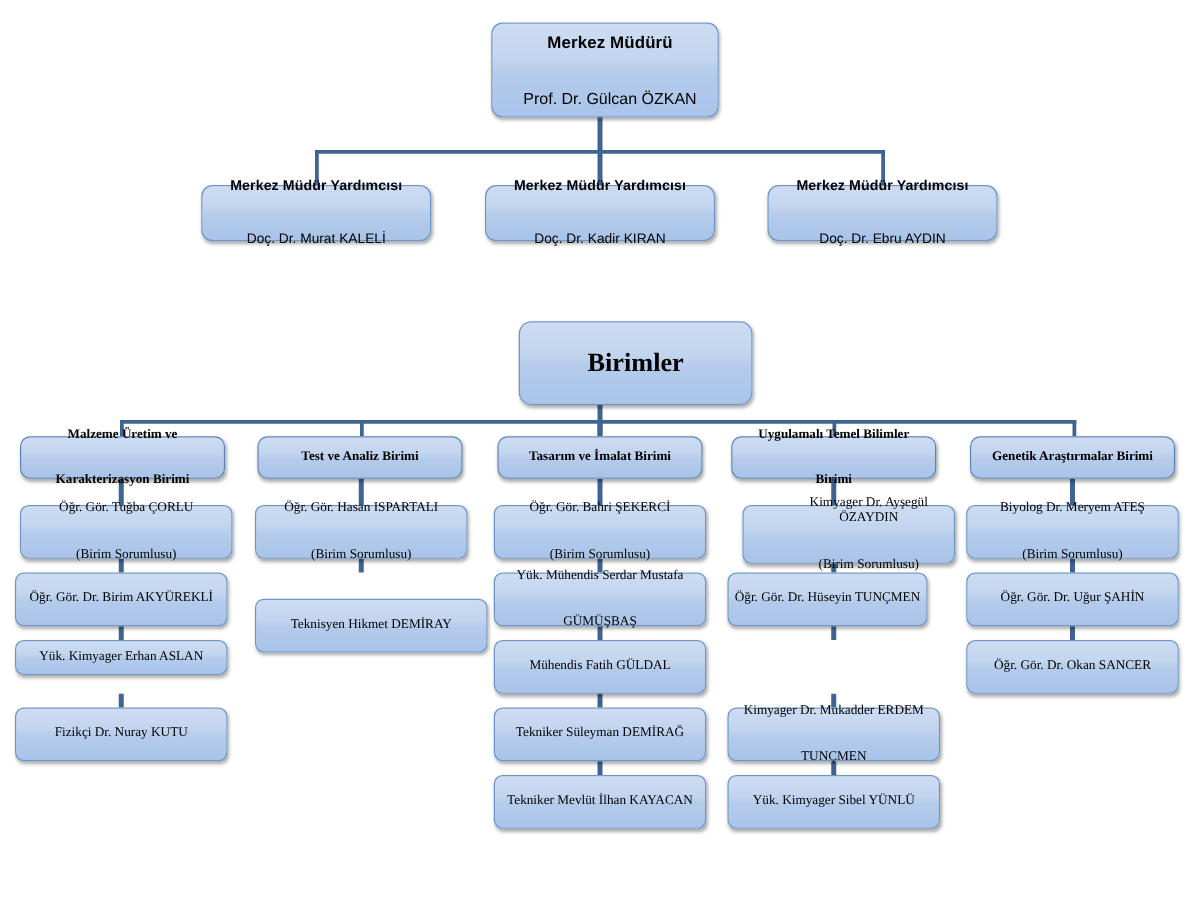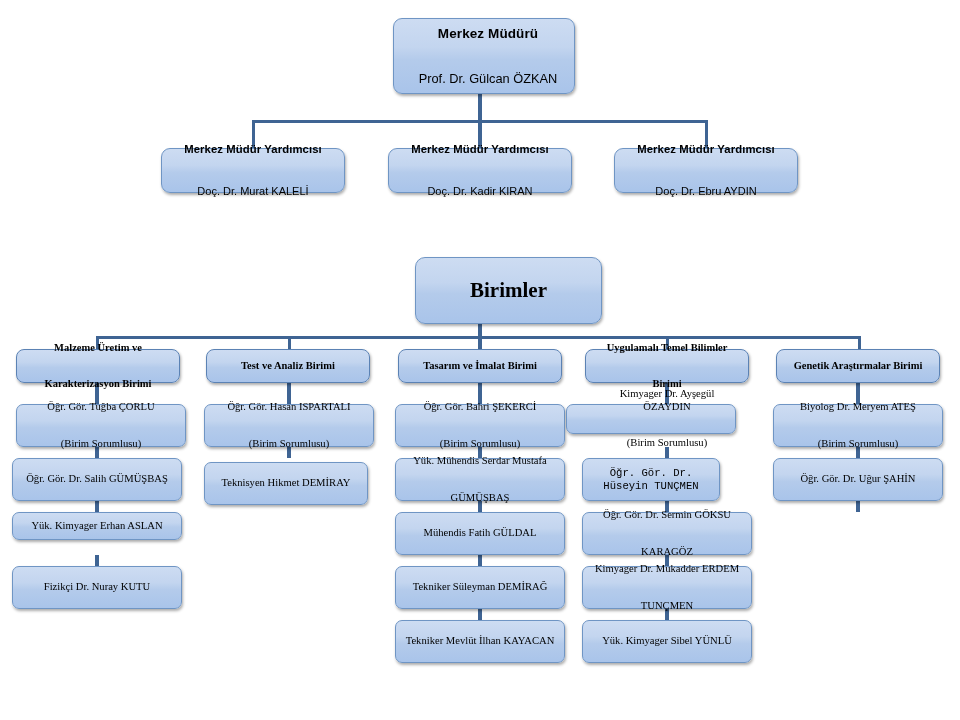--- a/index.html
+++ b/index.html
@@ -140,34 +140,34 @@
   <div class="node unit" style="left:776px;top:349px;width:164px;height:34px;">
     <span class="l1">Genetik Araştırmalar Birimi</span>
 
   </div>
 
   <div class="node member" style="left:16px;top:404px;width:170px;height:43px;">
     <span class="l1">Öğr. Gör. Tuğba ÇORLU</span>
     <span class="l2">(Birim Sorumlusu)</span>
   </div>
   <div class="node member" style="left:12px;top:458px;width:170px;height:43px;">
-    <span class="l1">Öğr. Gör. Dr. Salih GÜMÜŞBAŞ</span>
+    <span class="l1">Öğr. Gör. Dr. Birim AKYÜREKLİ</span>
   </div>
   <div class="node member" style="left:12px;top:512px;width:170px;height:28px;">
     <span class="l1">Yük. Kimyager Erhan ASLAN</span>
   </div>
   <div class="node member" style="left:12px;top:566px;width:170px;height:43px;">
     <span class="l1">Fizikçi Dr. Nuray KUTU</span>
   </div>
 
   <div class="node member" style="left:204px;top:404px;width:170px;height:43px;">
     <span class="l1">Öğr. Gör. Hasan ISPARTALI</span>
     <span class="l2">(Birim Sorumlusu)</span>
   </div>
-  <div class="node member" style="left:204px;top:462px;width:164px;height:43px;align-items:flex-end;">
+  <div class="node member" style="left:204px;top:479px;width:186px;height:43px;align-items:flex-end;">
     <span class="l1">Teknisyen Hikmet DEMİRAY</span>
   </div>
 
   <div class="node member" style="left:395px;top:404px;width:170px;height:43px;">
     <span class="l1">Öğr. Gör. Bahri ŞEKERCİ</span>
     <span class="l2">(Birim Sorumlusu)</span>
   </div>
   <div class="node member" style="left:395px;top:458px;width:170px;height:43px;">
     <span class="l1">Yük. Mühendis Serdar Mustafa</span>
     <span class="l2">GÜMÜŞBAŞ</span>
@@ -175,40 +175,39 @@
   <div class="node member" style="left:395px;top:512px;width:170px;height:43px;">
     <span class="l1">Mühendis Fatih GÜLDAL</span>
   </div>
   <div class="node member" style="left:395px;top:566px;width:170px;height:43px;">
     <span class="l1">Tekniker Süleyman DEMİRAĞ</span>
   </div>
   <div class="node member" style="left:395px;top:620px;width:170px;height:43px;">
     <span class="l1">Tekniker Mevlüt İlhan KAYACAN</span>
   </div>
 
-  <div class="node member" style="left:566px;top:404px;width:170px;height:30px;padding-left:36px;">
+  <div class="node member" style="left:594px;top:404px;width:170px;height:47px;padding-left:36px;">
     <span class="l1">Kimyager Dr. Ayşegül ÖZAYDIN</span>
     <span class="l2">(Birim Sorumlusu)</span>
   </div>
-  <div class="node member" style="left:582px;top:458px;width:138px;height:43px;font-family:Liberation Mono, monospace;">
+  <div class="node member" style="left:582px;top:458px;width:160px;height:43px;">
     <span class="l1">Öğr. Gör. Dr. Hüseyin TUNÇMEN</span>
-  </div>
-  <div class="node member" style="left:582px;top:512px;width:170px;height:43px;">
-    <span class="l1">Öğr. Gör. Dr. Sermin GÖKSU</span>
-    <span class="l2">KARAGÖZ</span>
   </div>
   <div class="node member" style="left:582px;top:566px;width:170px;height:43px;">
     <span class="l1">Kimyager Dr. Mukadder ERDEM</span>
     <span class="l2">TUNÇMEN</span>
   </div>
   <div class="node member" style="left:582px;top:620px;width:170px;height:43px;">
     <span class="l1">Yük. Kimyager Sibel YÜNLÜ</span>
   </div>
 
   <div class="node member" style="left:773px;top:404px;width:170px;height:43px;">
     <span class="l1">Biyolog Dr. Meryem ATEŞ</span>
     <span class="l2">(Birim Sorumlusu)</span>
   </div>
   <div class="node member" style="left:773px;top:458px;width:170px;height:43px;">
     <span class="l1">Öğr. Gör. Dr. Uğur ŞAHİN</span>
   </div>
+  <div class="node member" style="left:773px;top:512px;width:170px;height:43px;">
+    <span class="l1">Öğr. Gör. Dr. Okan SANCER</span>
+  </div>
 
 </div>
 
 </body></html>

